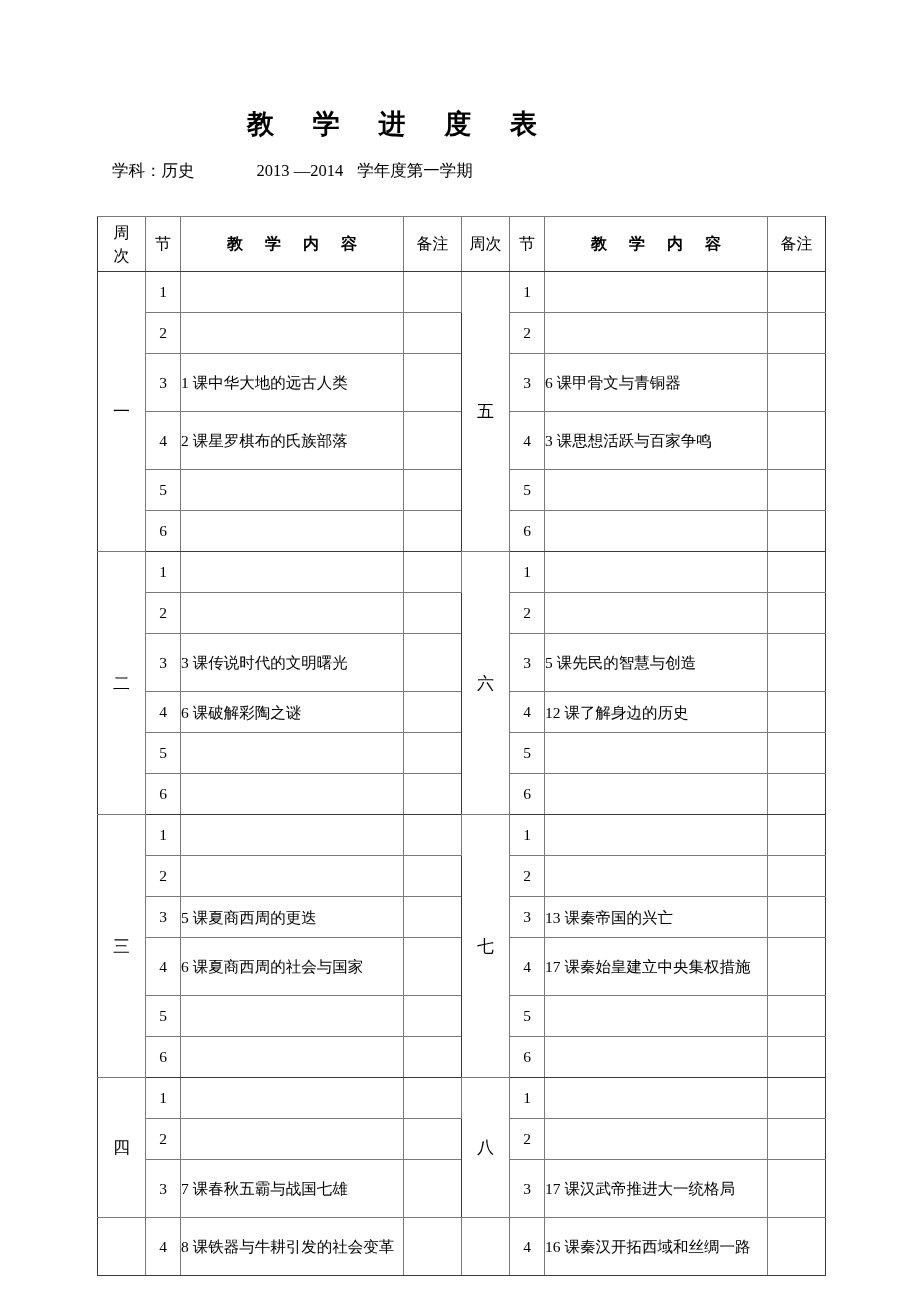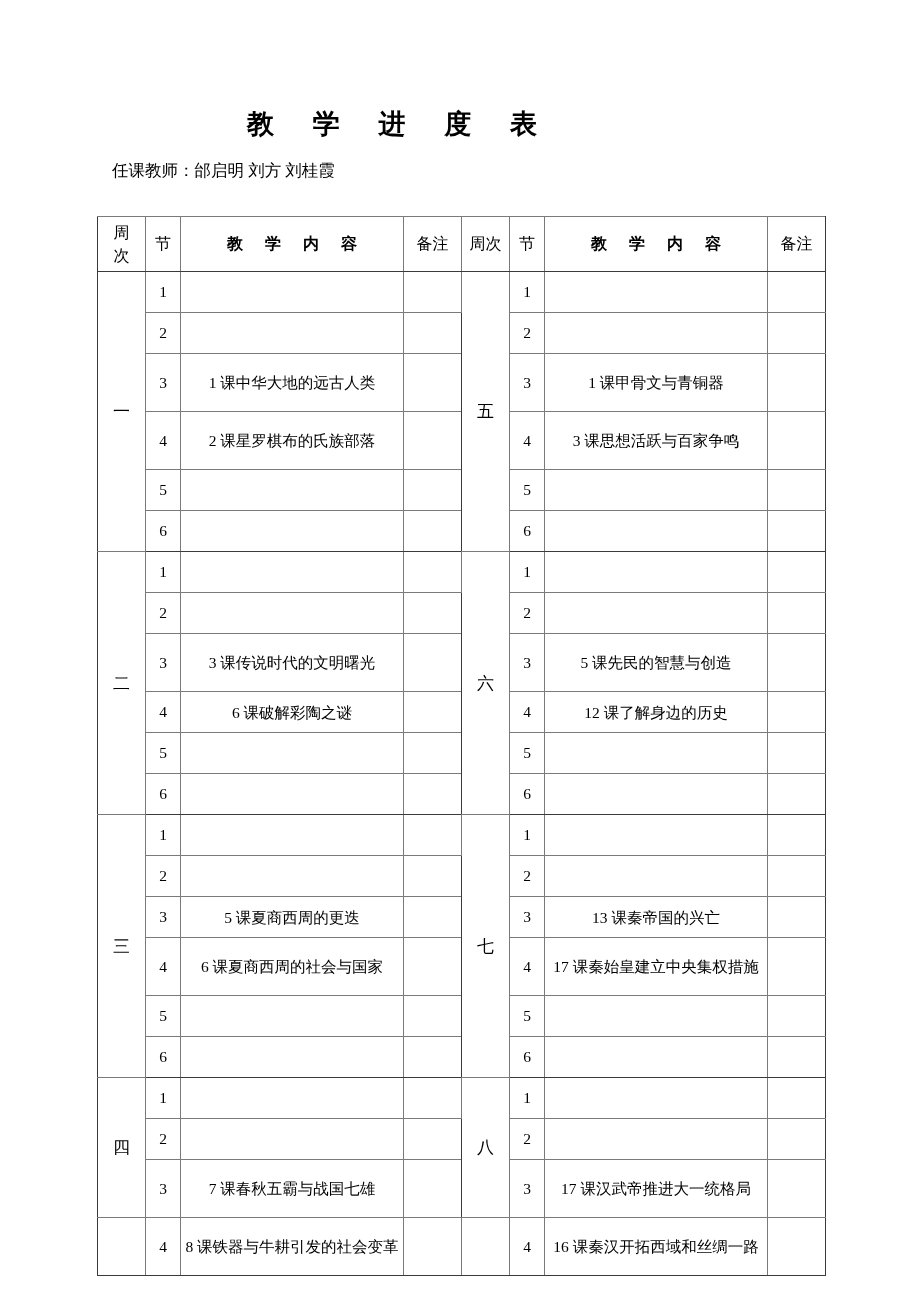--- a/index.html
+++ b/index.html
@@ -89,21 +89,21 @@
     vertical-align: middle;
   }
   td.per-cell {
     text-align: center;
     font-size: 15.5px;
   }
   td.content-cell {
     padding: 2px 5px 2px 7px;
     line-height: 25px;
     font-size: 15.5px;
-    text-align: center;
+    text-align: left;
   }
   td.note-cell { }
 
   tr.r-short td { height: 40px; }
   tr.r-tall  td { height: 57px; }
 
   
   tr.block-end td {
     border-bottom: 1.6px solid #3a3a3a;
   }
@@ -118,21 +118,21 @@
   .mid-sep { border-left: 1.6px solid #3a3a3a !important; }
 </style>
 </head>
 <body>
 
 <div class="page">
 
   <div class="doc-title">教  学  进  度  表</div>
 
   <div class="meta-block">
-    <div class="meta-line"><span>任课教师：</span><span>邰启明 刘方 刘桂霞</span></div>
+    <div class="meta-line"><span>学科：</span><span>历史</span><span class="gap-a"></span><span>2013 —2014</span><span class="gap-b"></span><span>学年度第一学期</span></div>
   </div>
 
   <table class="schedule">
     <colgroup>
       <col class="c-week">
         <col class="c-per">
         <col class="c-cont">
         <col class="c-note">
       <col class="c-week">
         <col class="c-per">
@@ -169,21 +169,21 @@
           <td class="note-cell"></td>
           <td class="per-cell">2</td>
           <td class="content-cell"></td>
           <td class="note-cell outer-right"></td>
         </tr>
         <tr class="r-tall">
           <td class="per-cell">3</td>
           <td class="content-cell">1 课中华大地的远古人类</td>
           <td class="note-cell"></td>
           <td class="per-cell">3</td>
-          <td class="content-cell">1 课甲骨文与青铜器</td>
+          <td class="content-cell">6 课甲骨文与青铜器</td>
           <td class="note-cell outer-right"></td>
         </tr>
         <tr class="r-tall">
           <td class="per-cell">4</td>
           <td class="content-cell">2 课星罗棋布的氏族部落</td>
           <td class="note-cell"></td>
           <td class="per-cell">4</td>
           <td class="content-cell">3 课思想活跃与百家争鸣</td>
           <td class="note-cell outer-right"></td>
         </tr>

